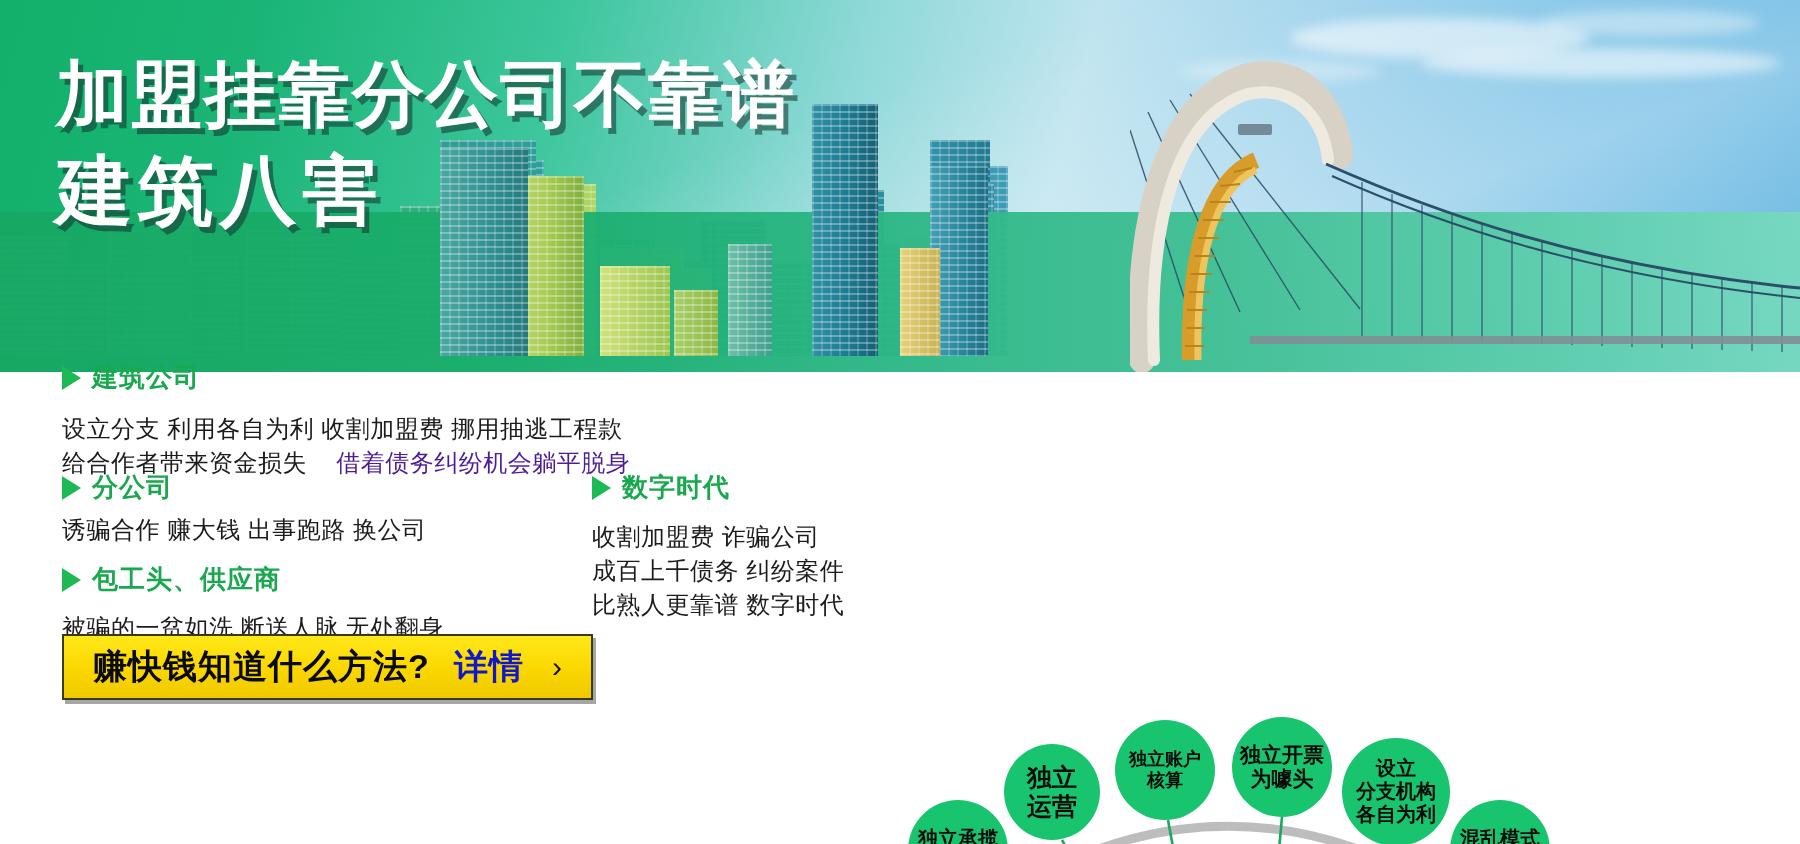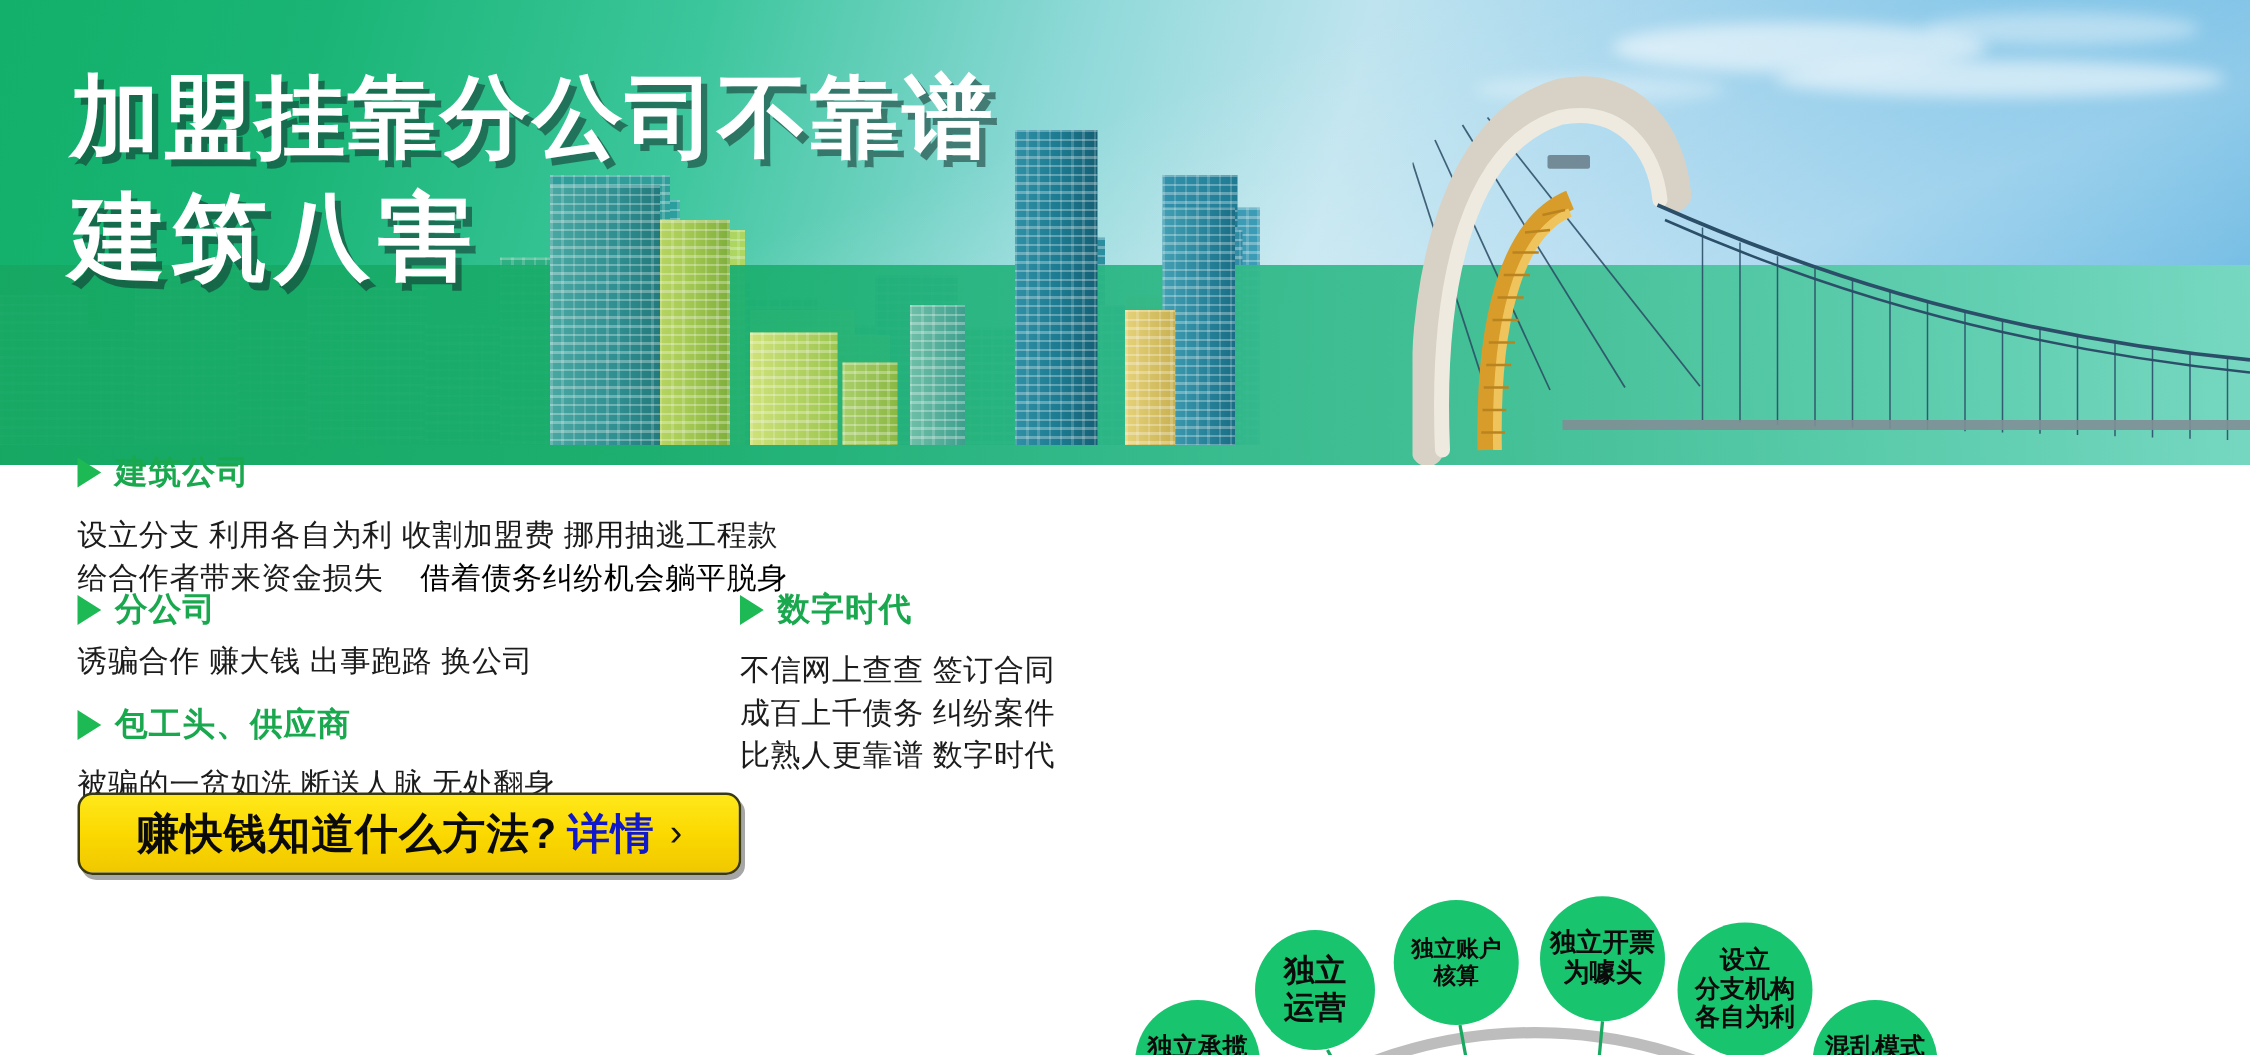--- a/index.html
+++ b/index.html
@@ -36,26 +36,26 @@
   
   .bridge{position:absolute;left:1130px;top:60px;width:670px;height:312px;z-index:4;}
 
   
   .content{position:absolute;left:0;top:372px;width:1800px;height:344px;}
   .sec{position:absolute;}
   .sec-head{display:flex;align-items:center;gap:11px;}
   .tri{width:0;height:0;border-left:19px solid #1db954;border-top:12px solid transparent;border-bottom:12px solid transparent;}
   .sec-title{font-size:26px;font-weight:bold;color:#1aa84f;letter-spacing:1px;white-space:nowrap;}
   .sec-line{font-size:24px;color:#1c1c1c;line-height:1.42;white-space:nowrap;letter-spacing:.5px;}
-  .sec-line .g{color:#000000;}
-
-  .cta{position:absolute;left:62px;top:262px;width:527px;height:62px;border-radius:12px;
+  .sec-line .g{color:#4c1d95;}
+
+  .cta{position:absolute;left:62px;top:262px;width:527px;height:62px;border-radius:0;
        background:linear-gradient(to bottom,#ffe81a 0%,#fbd800 52%,#f0c800 100%);
        border:2px solid #3a3a12;box-shadow:3px 4px 0 rgba(0,0,0,.35);
-       display:flex;align-items:center;justify-content:center;gap:8px;cursor:pointer;text-align:center;}
+       display:flex;align-items:center;justify-content:center;gap:24px;cursor:pointer;text-align:center;}
   .cta-main{font-size:34px;font-weight:bold;color:#0a0a0a;letter-spacing:1px;}
   .cta-link{font-size:34px;font-weight:bold;color:#1018c8;letter-spacing:1px;}
   .cta-chev{font-size:30px;color:#111;margin-left:4px;font-weight:400;}
 
   
   .diagram{position:absolute;left:800px;top:330px;width:1000px;height:514px;}
   .diagram svg{position:absolute;left:0;top:0;}
   .bub-label{position:absolute;text-align:center;color:#0b0b0b;font-weight:bold;
              line-height:1.16;white-space:pre;pointer-events:none;
              transform:translate(-50%,-50%);}
@@ -280,21 +280,21 @@
         <span>被骗的一贫如洗  断送人脉  无处翻身</span>
       </div>
     </div>
 
     <div class="sec" style="left:592px;top:98px;">
       <div class="sec-head">
         <span class="tri"></span>
         <span class="sec-title">数字时代</span>
       </div>
       <div class="sec-line" style="margin-top:15px;">
-        <span>不信网上查查 签订合同</span>
+        <span>收割加盟费 诈骗公司</span>
       </div>
       <div class="sec-line">
         <span>成百上千债务 纠纷案件</span>
       </div>
       <div class="sec-line">
         <span>比熟人更靠谱 数字时代</span>
       </div>
     </div>
 
     <div class="cta">

